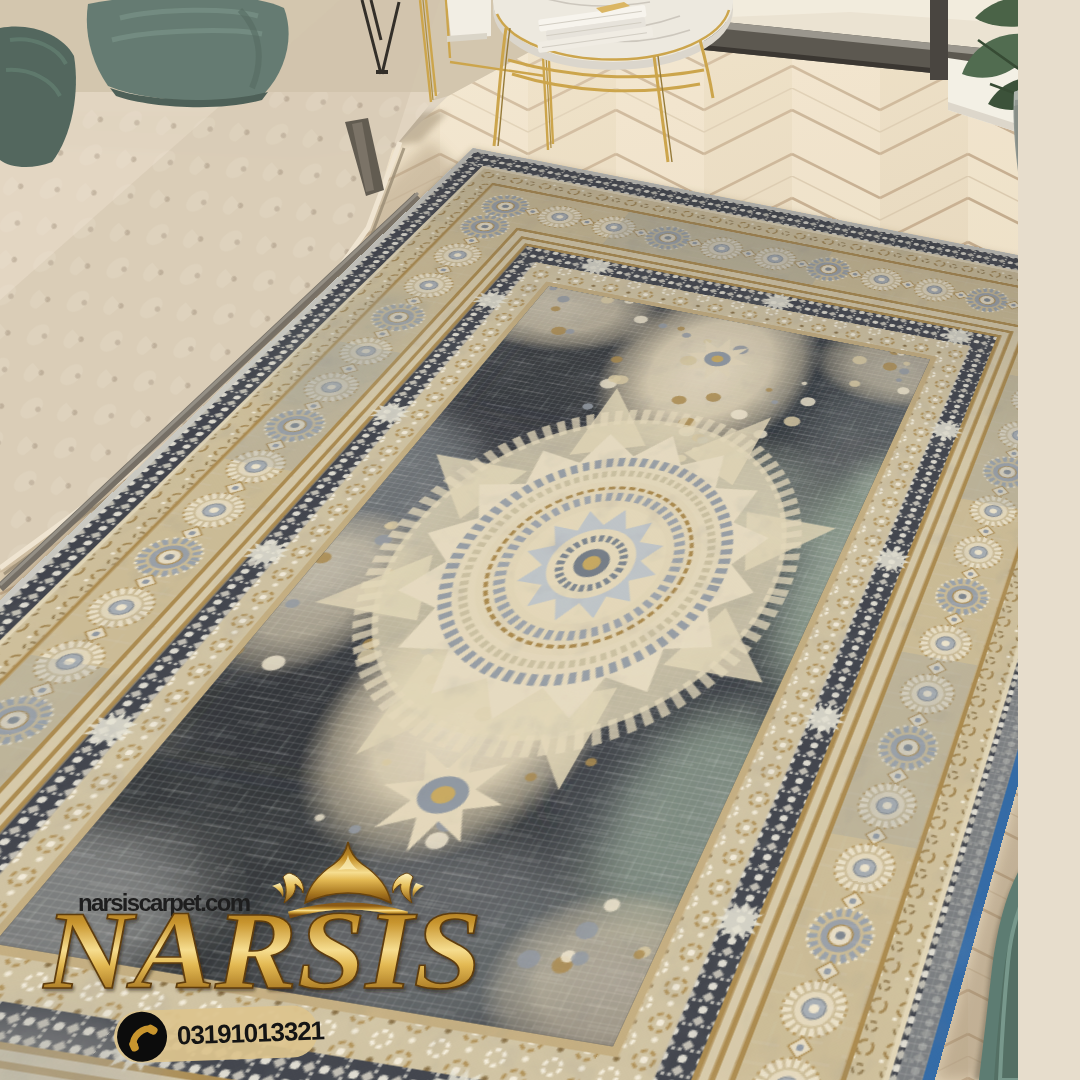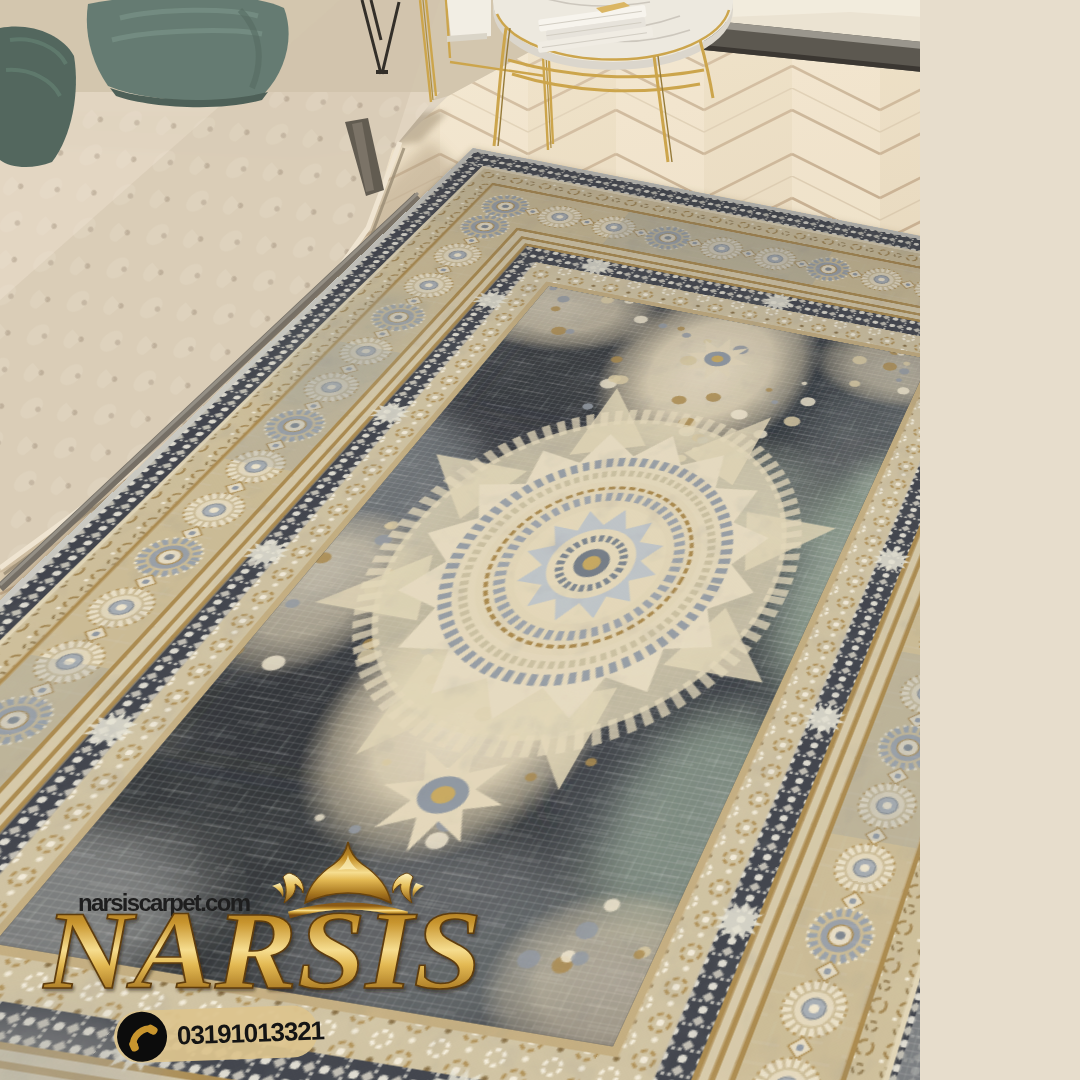--- a/index.html
+++ b/index.html
@@ -1,15 +1,15 @@
 <!DOCTYPE html>
 <html><head><meta charset="utf-8">
 <style>
 html,body{margin:0;padding:0;background:#e7ddcc;font-family:"Liberation Sans",sans-serif}
-#scene{position:relative;width:920px;height:1080px;overflow:hidden}
+#scene{position:relative;width:1018px;height:1080px;overflow:hidden}
 #scene>div>svg{display:block}
 #carpetbox{position:absolute;left:0;top:0;width:700px;height:1100px;transform-origin:0 0;
 transform:matrix3d(1.021658,0.202672,0,0.000035,-0.716667,0.391444,0,-0.000489,0,0,1,0,473,148,0,1);}
 #carpetbox svg{display:block}
 .lay{position:absolute;left:0;top:0}
 </style></head>
 <body>
 <div id="scene">
 
 <div class="lay">

